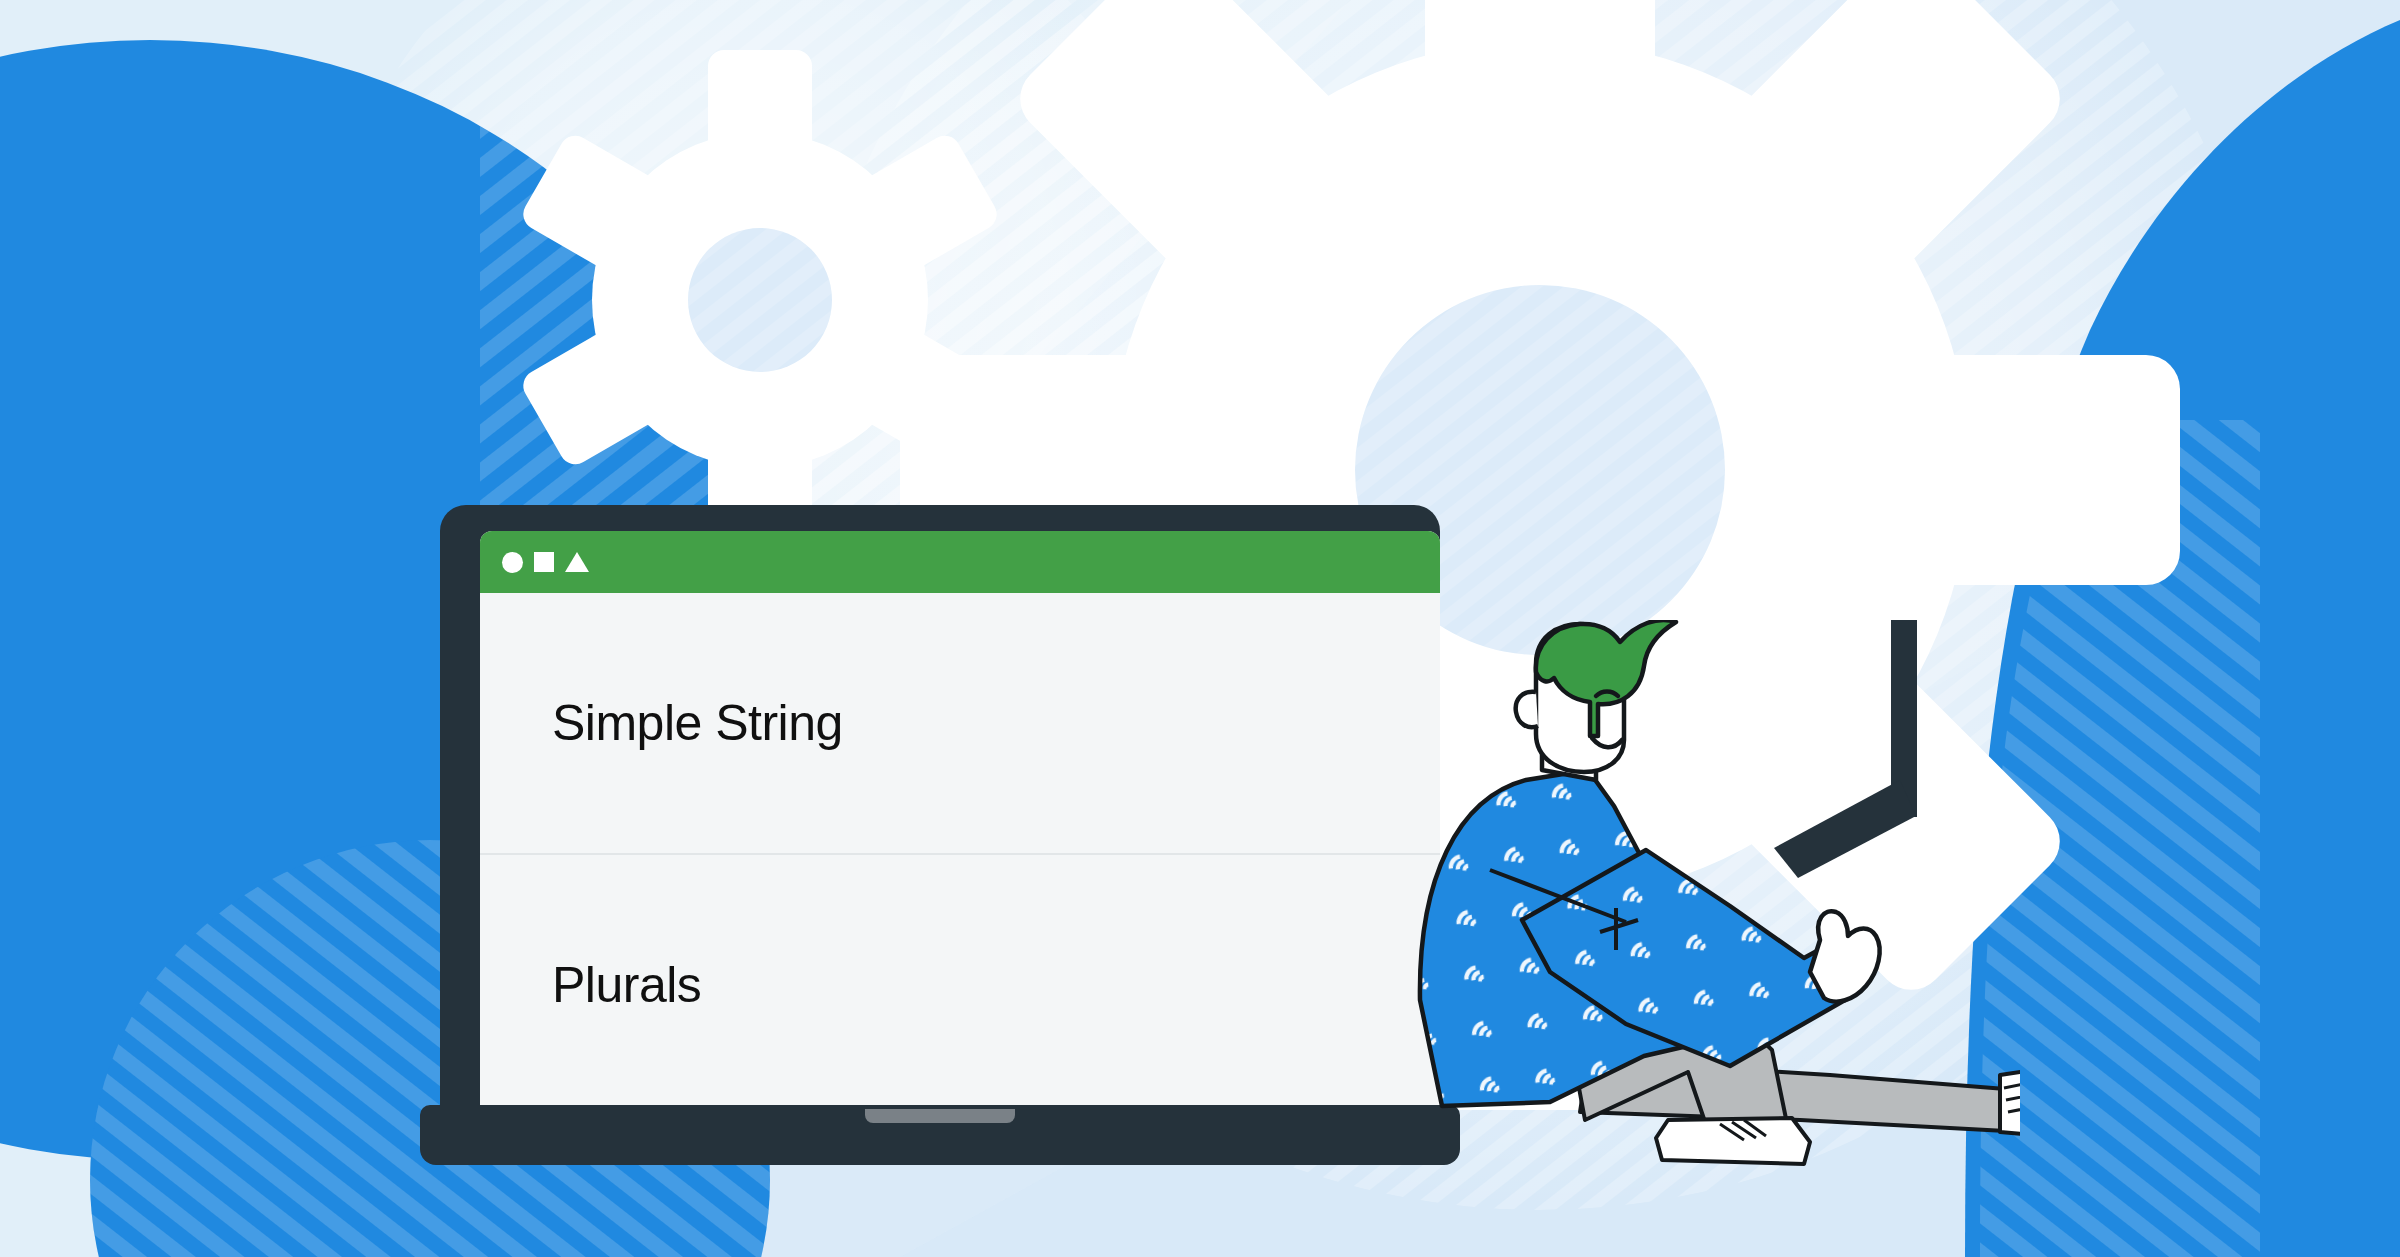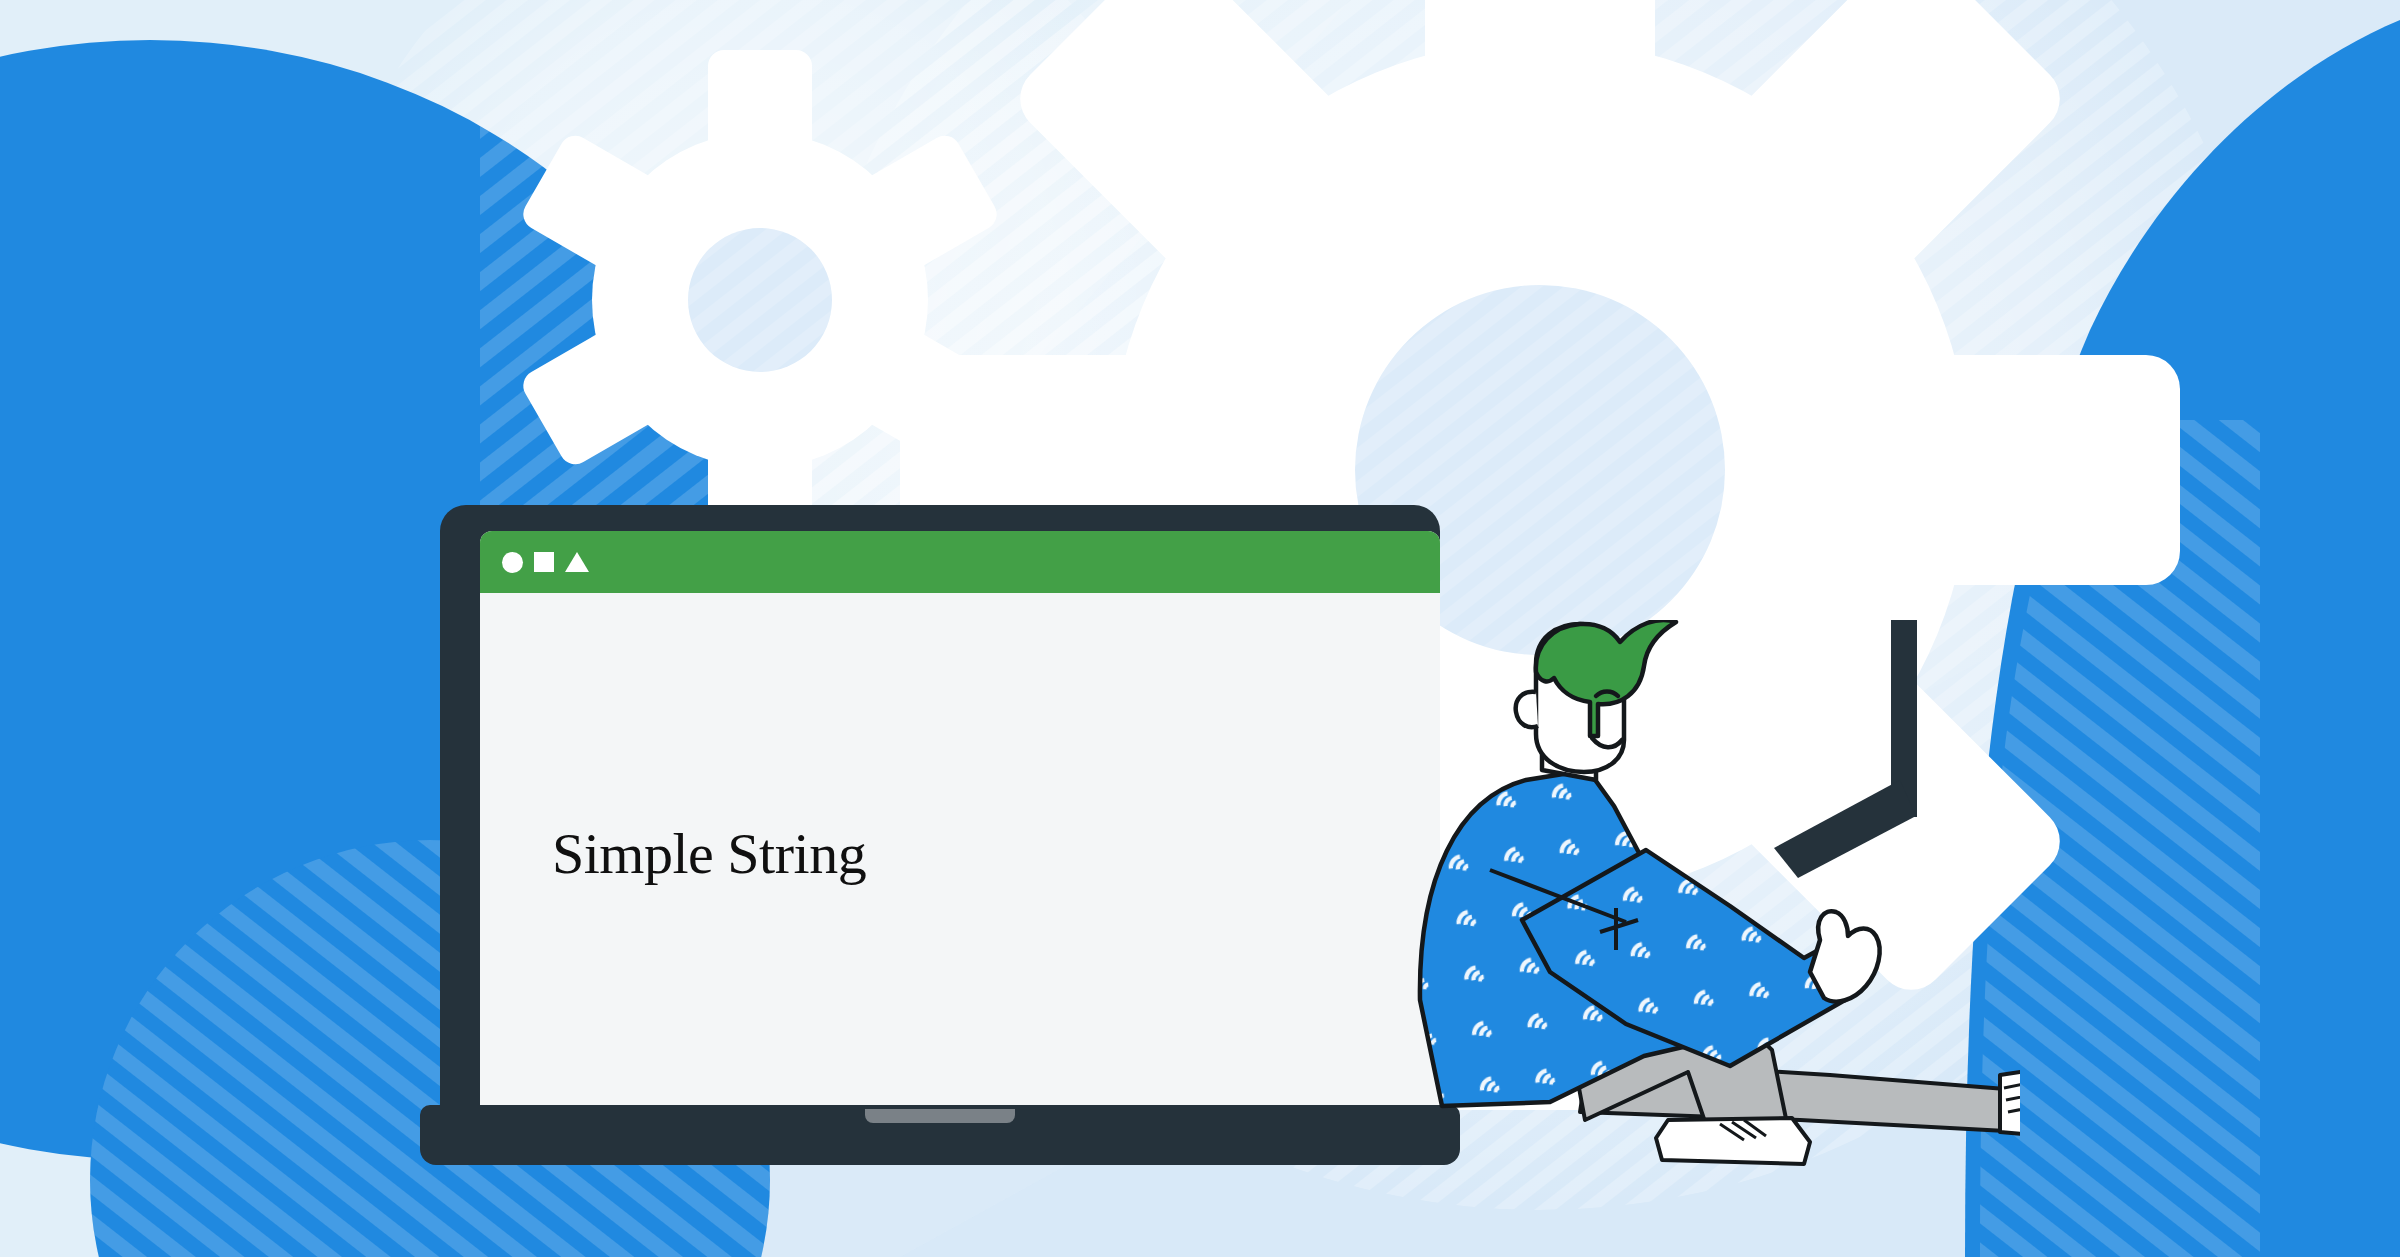--- a/index.html
+++ b/index.html
@@ -39,22 +39,22 @@
   }
 
   #list { flex:1 1 auto; display:flex; flex-direction:column; }
   .row {
     flex:1 1 0; display:flex; align-items:center; padding-left:72px;
     background:#F4F6F7; position:relative;
   }
   .row + .row { border-top:2px solid #E2E6E8; }
   .row.selected { background:#2089E0; border-top-color:#2089E0; }
   .row-label {
-    font-size:58px; font-weight:400; color:#101010;
-    letter-spacing:-0.5px; line-height:1; white-space:nowrap;font-family:Liberation Serif, serif;
+    font-size:50px; font-weight:400; color:#101010;
+    letter-spacing:-0.5px; line-height:1; white-space:nowrap;
   }
   .row.selected .row-label { color:#ffffff; }
 
   .check-icon {
     width:54px; height:54px; border-radius:50%; background:#ffffff;
     margin-right:24px; flex:0 0 auto;
     display:flex; align-items:center; justify-content:center;
   }
   .check-icon svg { display:block; }
 
@@ -228,20 +228,23 @@
           <span class="tb-shape tb-square"></span>
           <span class="tb-shape tb-triangle"></span>
         </div>
 
         <div id="list">
 
           <div class="row">
             <span class="row-label">Simple String</span>
           </div>
 
+          <div class="row">
+            <span class="row-label">Plurals</span>
+          </div>
 
 
         </div>
       </div>
     </div>
 
     <div id="laptop-base"></div>
     <div id="laptop-notch"></div>
   </div>
 

